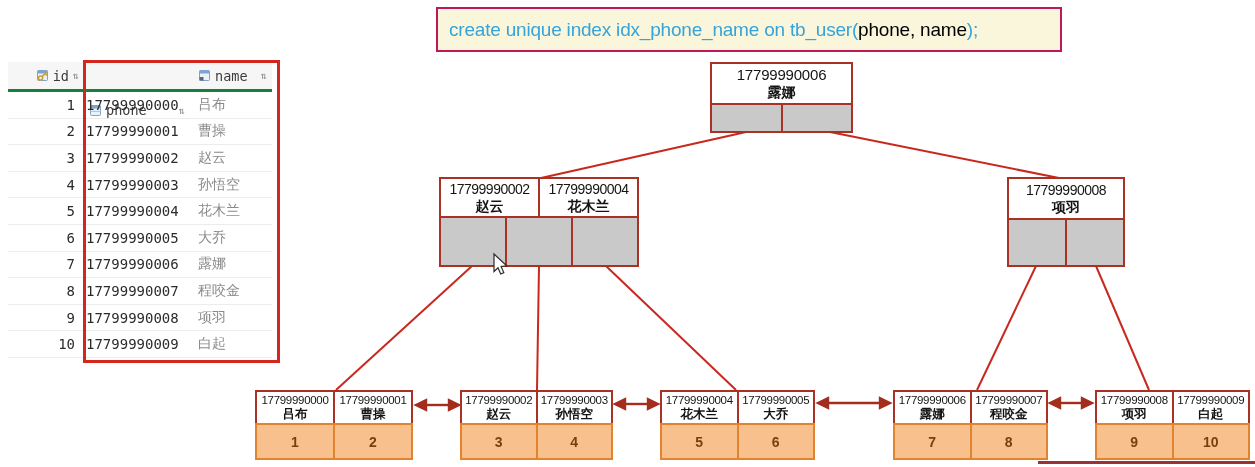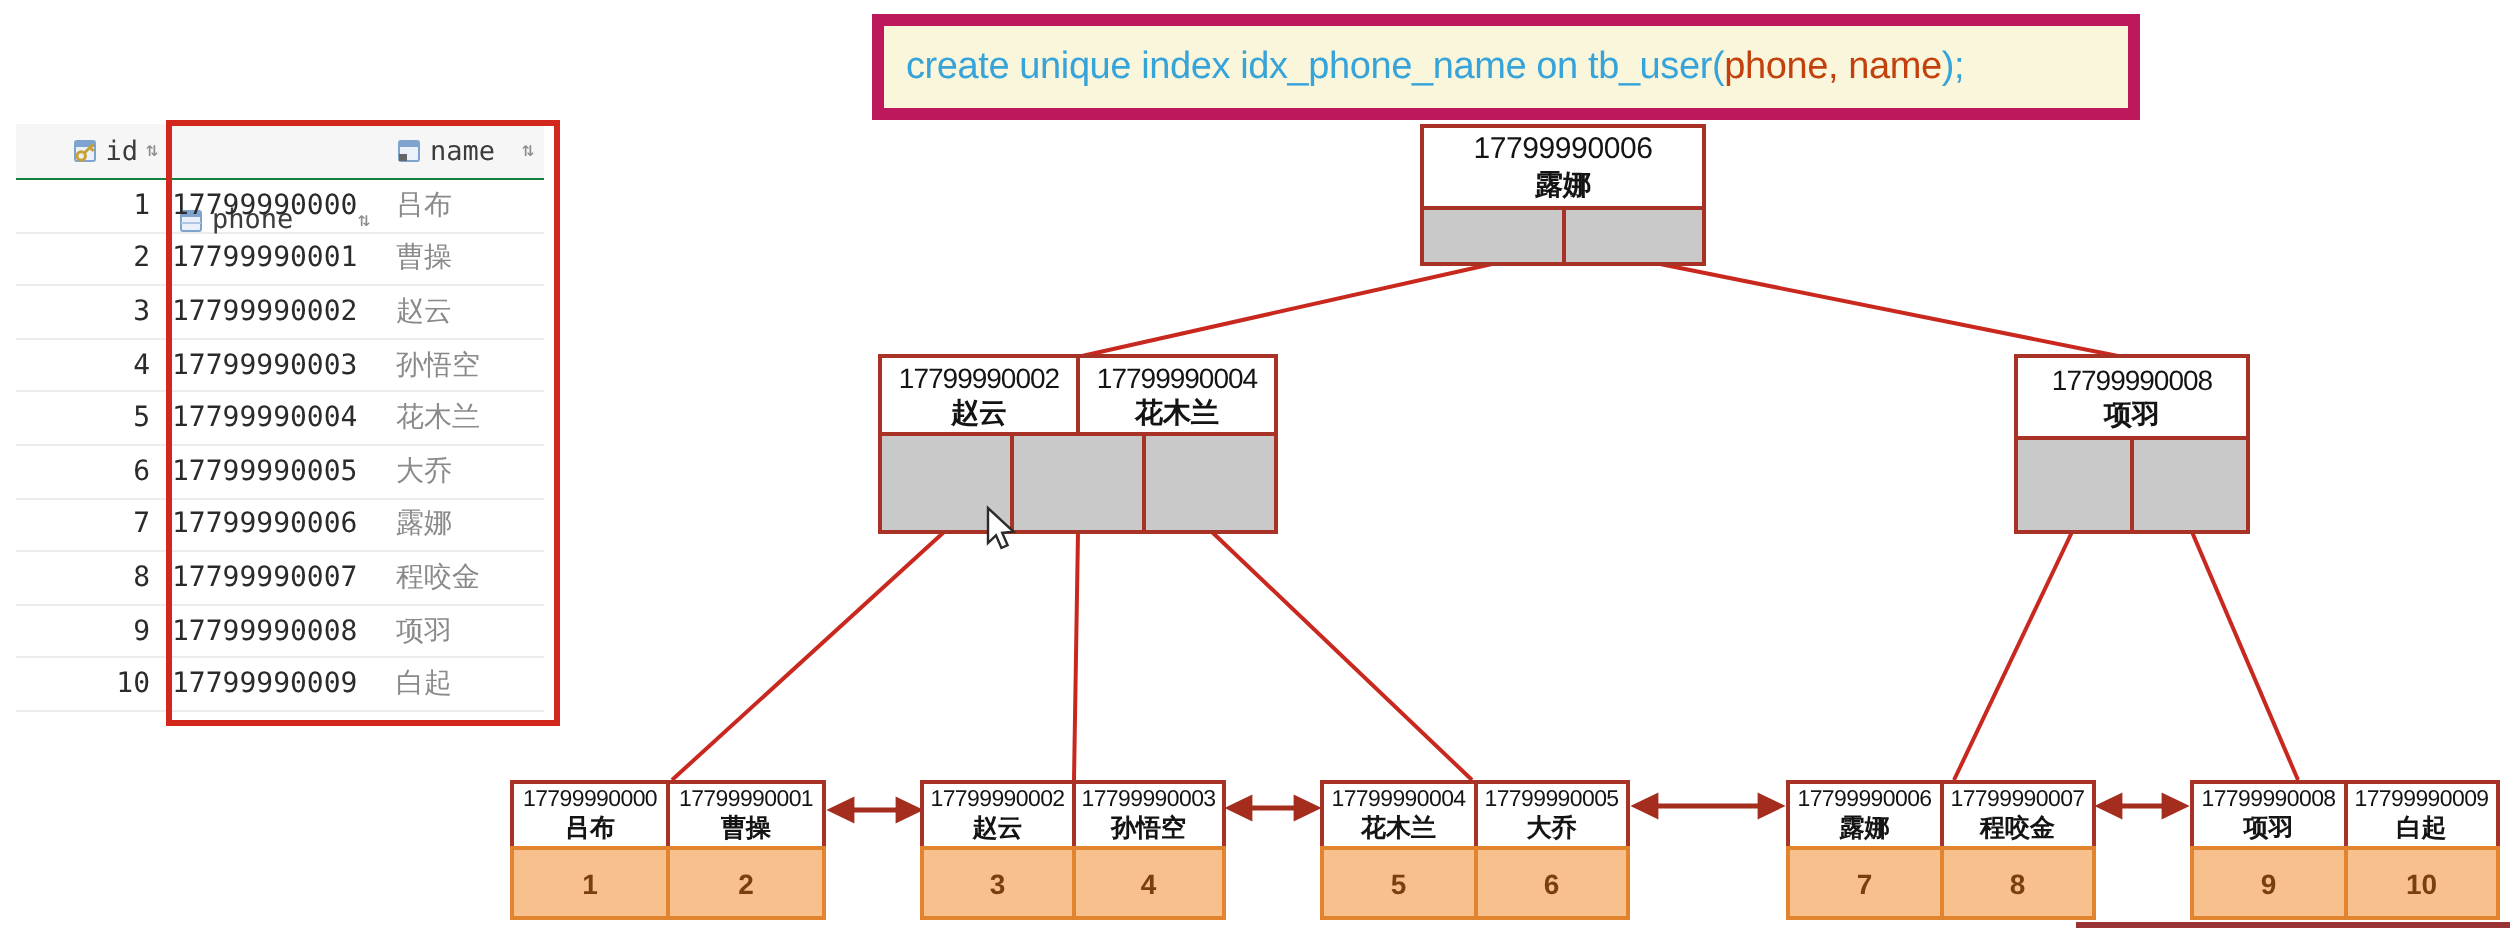--- a/index.html
+++ b/index.html
@@ -1,29 +1,29 @@
 <!DOCTYPE html>
 <html><head>
 <meta charset="utf-8">
 <style>
   html,body{margin:0;padding:0;background:#fff;}
   #canvas{position:relative;width:1255px;height:467px;background:#fff;overflow:hidden;
           font-family:"Liberation Sans",sans-serif;}
 
   
   .sql-banner{position:absolute;left:436px;top:7px;width:611px;height:41px;
-    background:#FAF6DC;border:6px solid #be185d;display:flex;align-items:center;
+    background:#FAF6DC;border:2px solid #be185d;display:flex;align-items:center;
     padding-left:11px;font-size:19px;white-space:nowrap;letter-spacing:-0.2px;}
   .sql-blue{color:#36A3D9}
-  .sql-red{color:#c2410c}
+  .sql-red{color:#000000}
 
   
   .table-wrap{position:absolute;left:8px;top:62px;width:264px;
     font-family:"DejaVu Sans Mono",monospace;font-size:14px;color:#2b2b2b;}
-  .t-header{display:flex;height:27px;background:#f6f6f6;border-bottom:1px solid #15803d;
+  .t-header{display:flex;height:27px;background:#f6f6f6;border-bottom:3px solid #15803d;
     font-size:13.5px;color:#3c3c3c;}
   .h-cell{display:flex;align-items:center;box-sizing:border-box;}
   .h-id{width:75px;justify-content:flex-end;padding-right:4px;gap:4px;}
   .h-phone{width:107px;padding-left:6px;gap:4px;margin-top:48px;}
   .h-name{width:82px;padding-left:8px;gap:4px;}
   .sort{color:#8a8a8a;font-size:10px;margin-left:auto;padding-right:5px;}
   .h-id .sort{margin-left:0;padding-right:0;}
   .t-row{display:flex;height:26.6px;box-sizing:border-box;border-bottom:1px solid #ececec;
     align-items:center;}
   .c-id{width:75px;text-align:right;padding-right:8px;box-sizing:border-box;}

